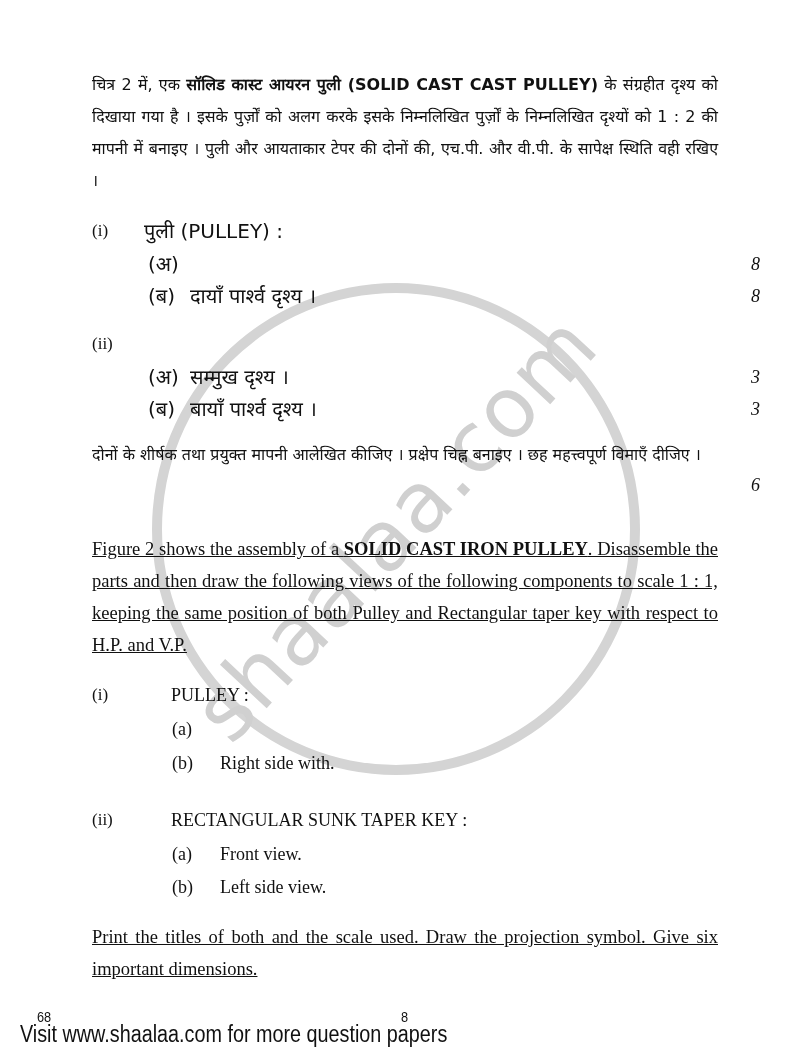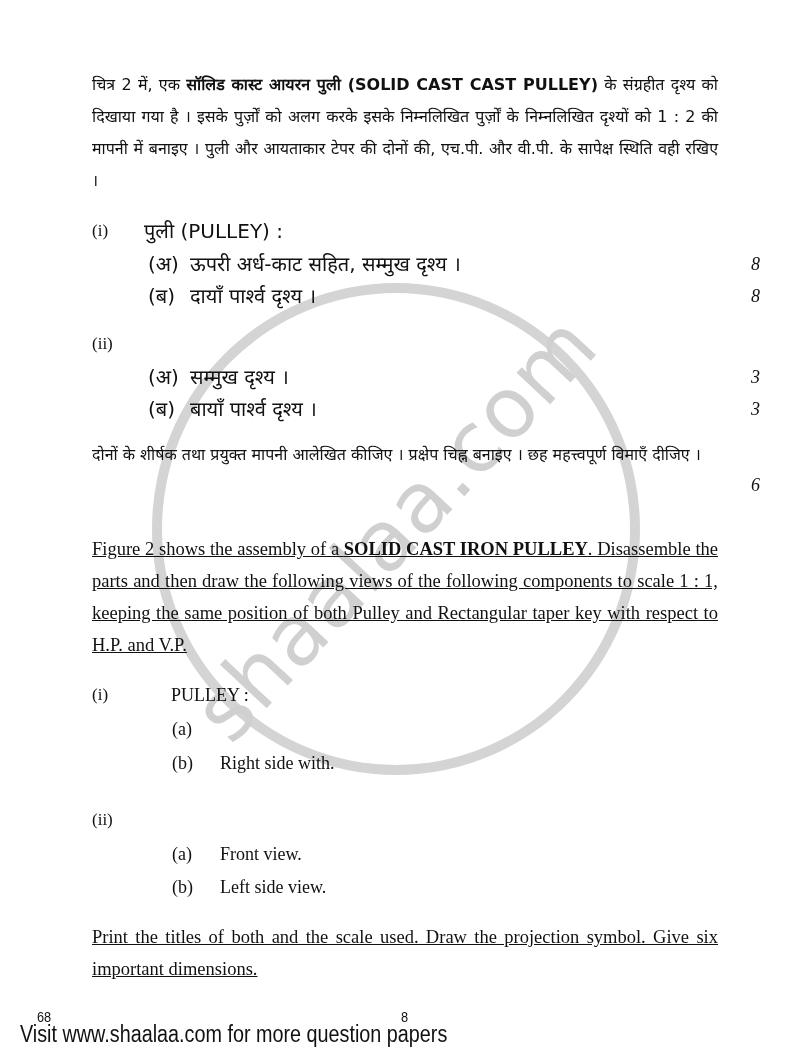--- a/index.html
+++ b/index.html
@@ -73,21 +73,20 @@
   <div class="content">
 
     <p class="para-hi" style="top:69px;"><span>चित्र 2 में, एक </span><b>सॉलिड कास्ट आयरन पुली (SOLID CAST CAST PULLEY)</b><span> के संग्रहीत दृश्य को दिखाया गया है । इसके पुर्ज़ों को अलग करके इसके निम्नलिखित पुर्ज़ों के निम्नलिखित दृश्यों को 1 : 2 की मापनी में बनाइए । पुली और आयताकार टेपर की दोनों की, एच.पी. और वी.पी. के सापेक्ष स्थिति वही रखिए ।</span></p>
 
     <div class="row" style="top:216px;">
       <span class="num">(i)</span>
       <span class="head hi">पुली (PULLEY) :</span>
     </div>
     <div class="row" style="top:249px;">
       <span class="sub-label hi">(अ)</span>
-      <span class="sub-text hi">ऊपरी अर्ध-काट सहित, सम्मुख दृश्य ।</span>
       <span class="marks">8</span>
     </div>
     <div class="row" style="top:281px;">
       <span class="sub-label hi">(ब)</span>
       <span class="sub-text hi">दायाँ पार्श्व दृश्य ।</span>
       <span class="marks">8</span>
     </div>
 
     <div class="row" style="top:329px;">
       <span class="num">(ii)</span>
@@ -117,20 +116,21 @@
     <div class="row en-row" style="top:714px;">
       <span class="sub-label en">(a)</span>
     </div>
     <div class="row en-row" style="top:748px;">
       <span class="sub-label en">(b)</span>
       <span class="sub-text en">Right side with.</span>
     </div>
 
     <div class="row en-row" style="top:805px;">
       <span class="num">(ii)</span>
+      <span class="head en" style="left:55px;">RECTANGULAR SUNK TAPER KEY :</span>
     </div>
     <div class="row en-row" style="top:839px;">
       <span class="sub-label en">(a)</span>
       <span class="sub-text en">Front view.</span>
     </div>
     <div class="row en-row" style="top:872px;">
       <span class="sub-label en">(b)</span>
       <span class="sub-text en">Left side view.</span>
     </div>
 

